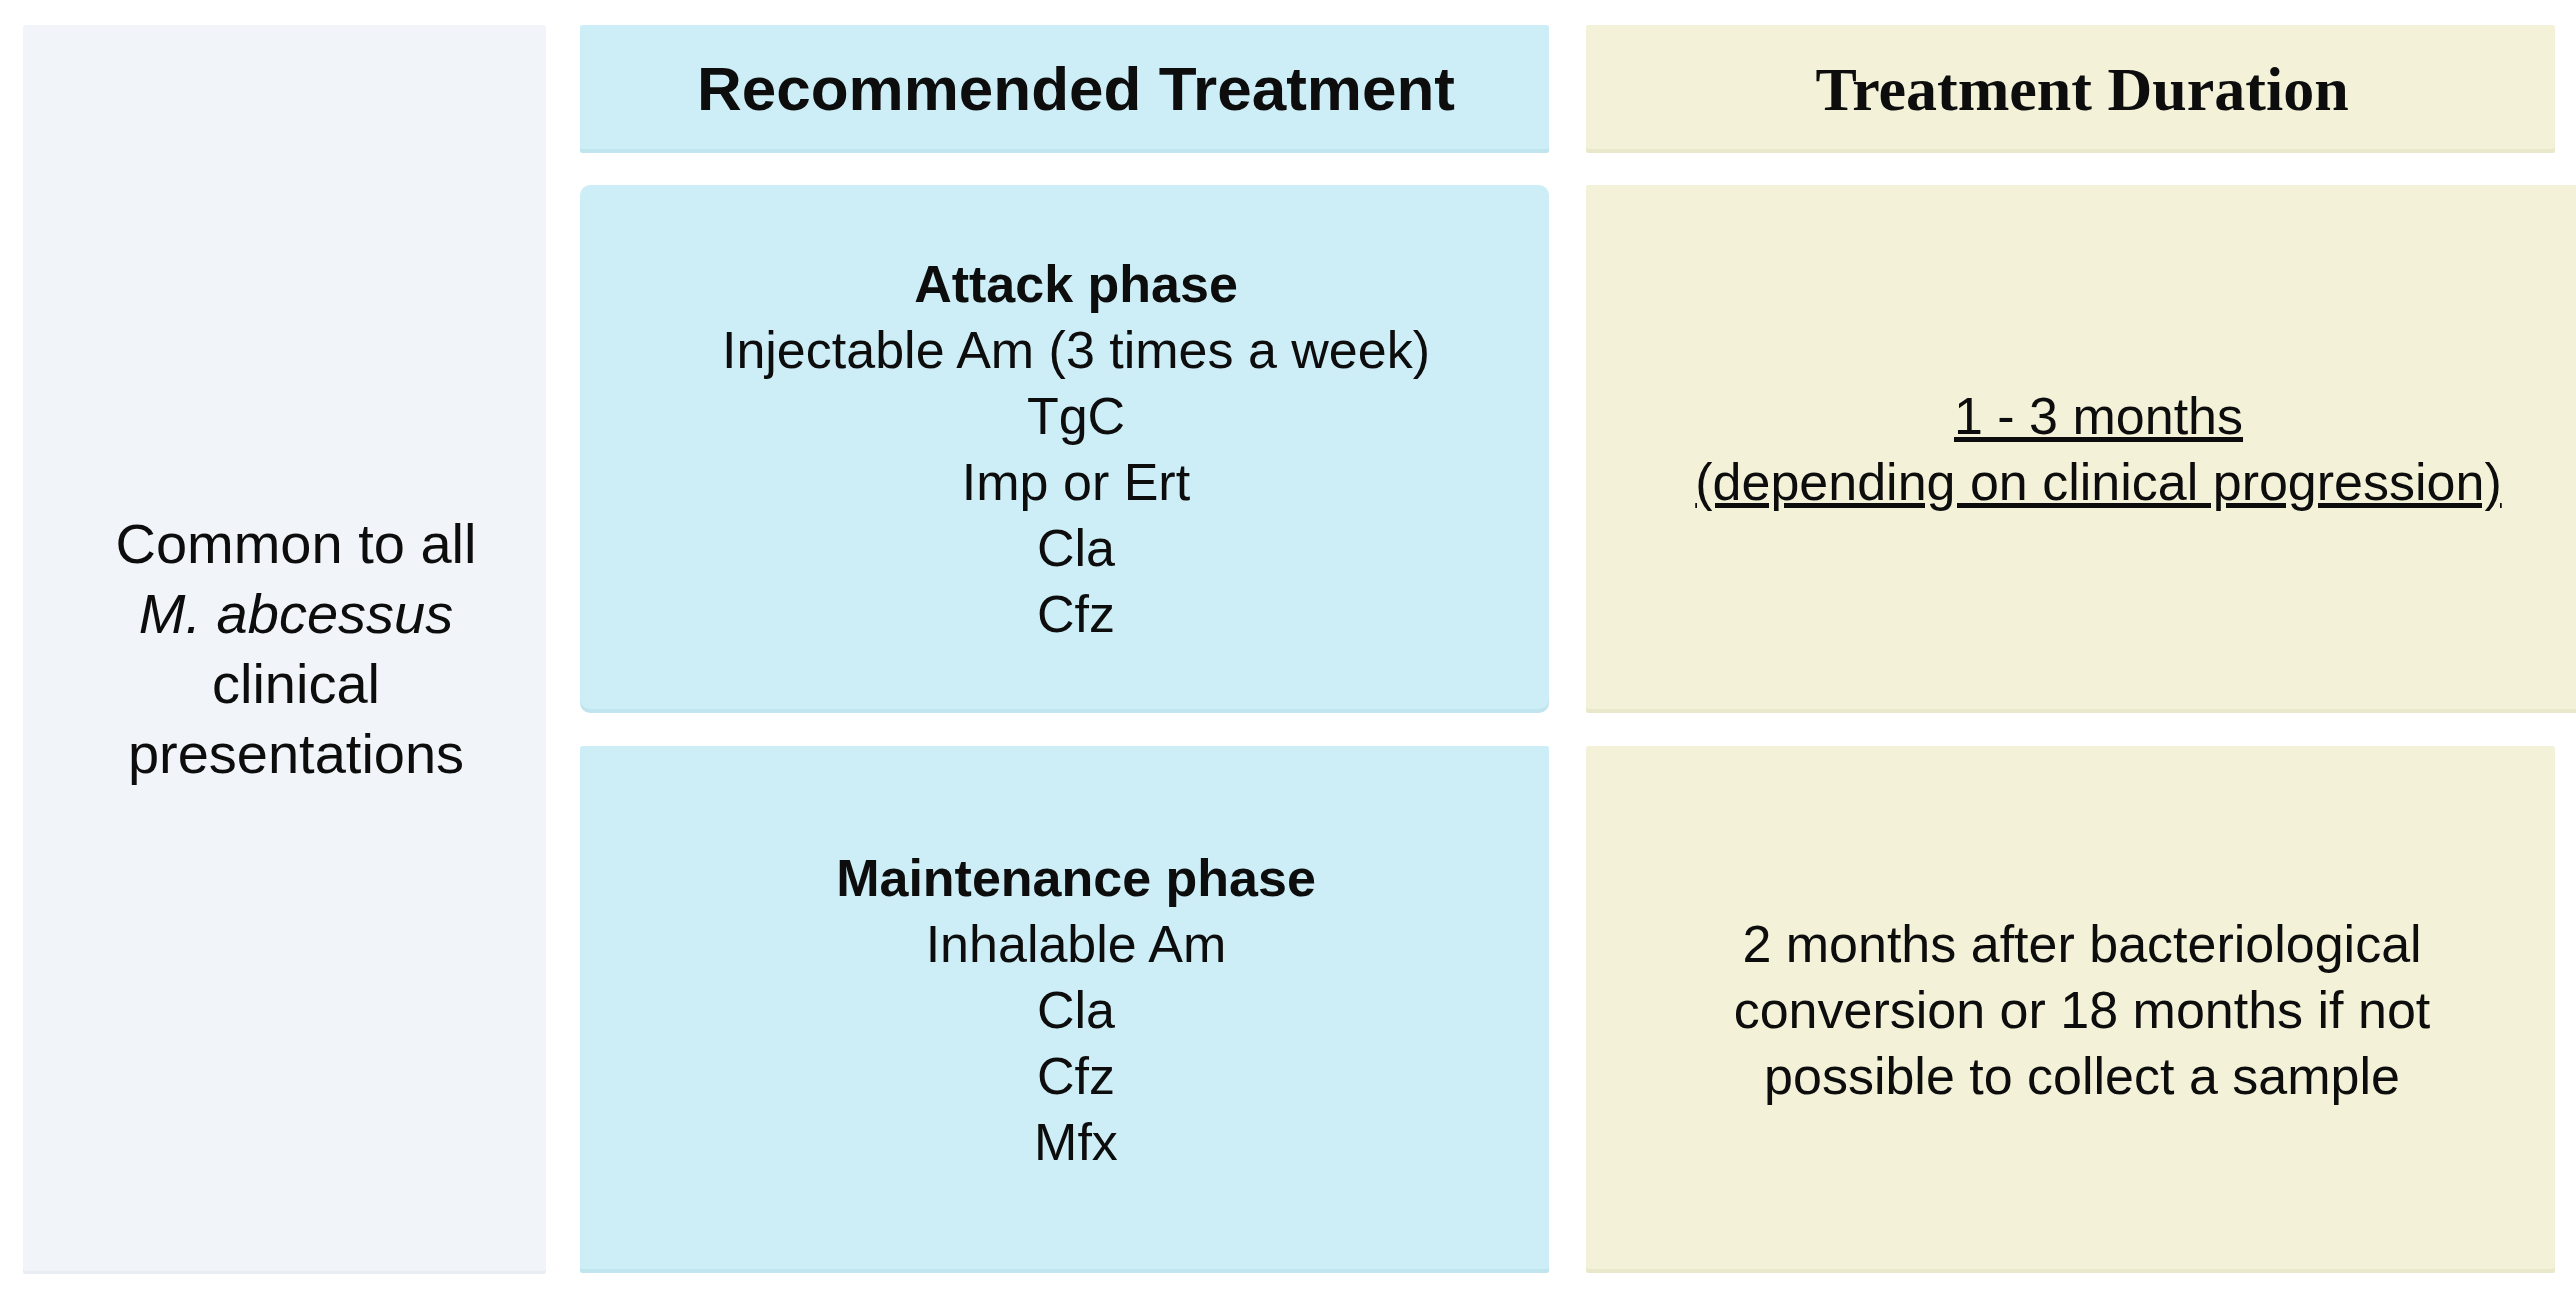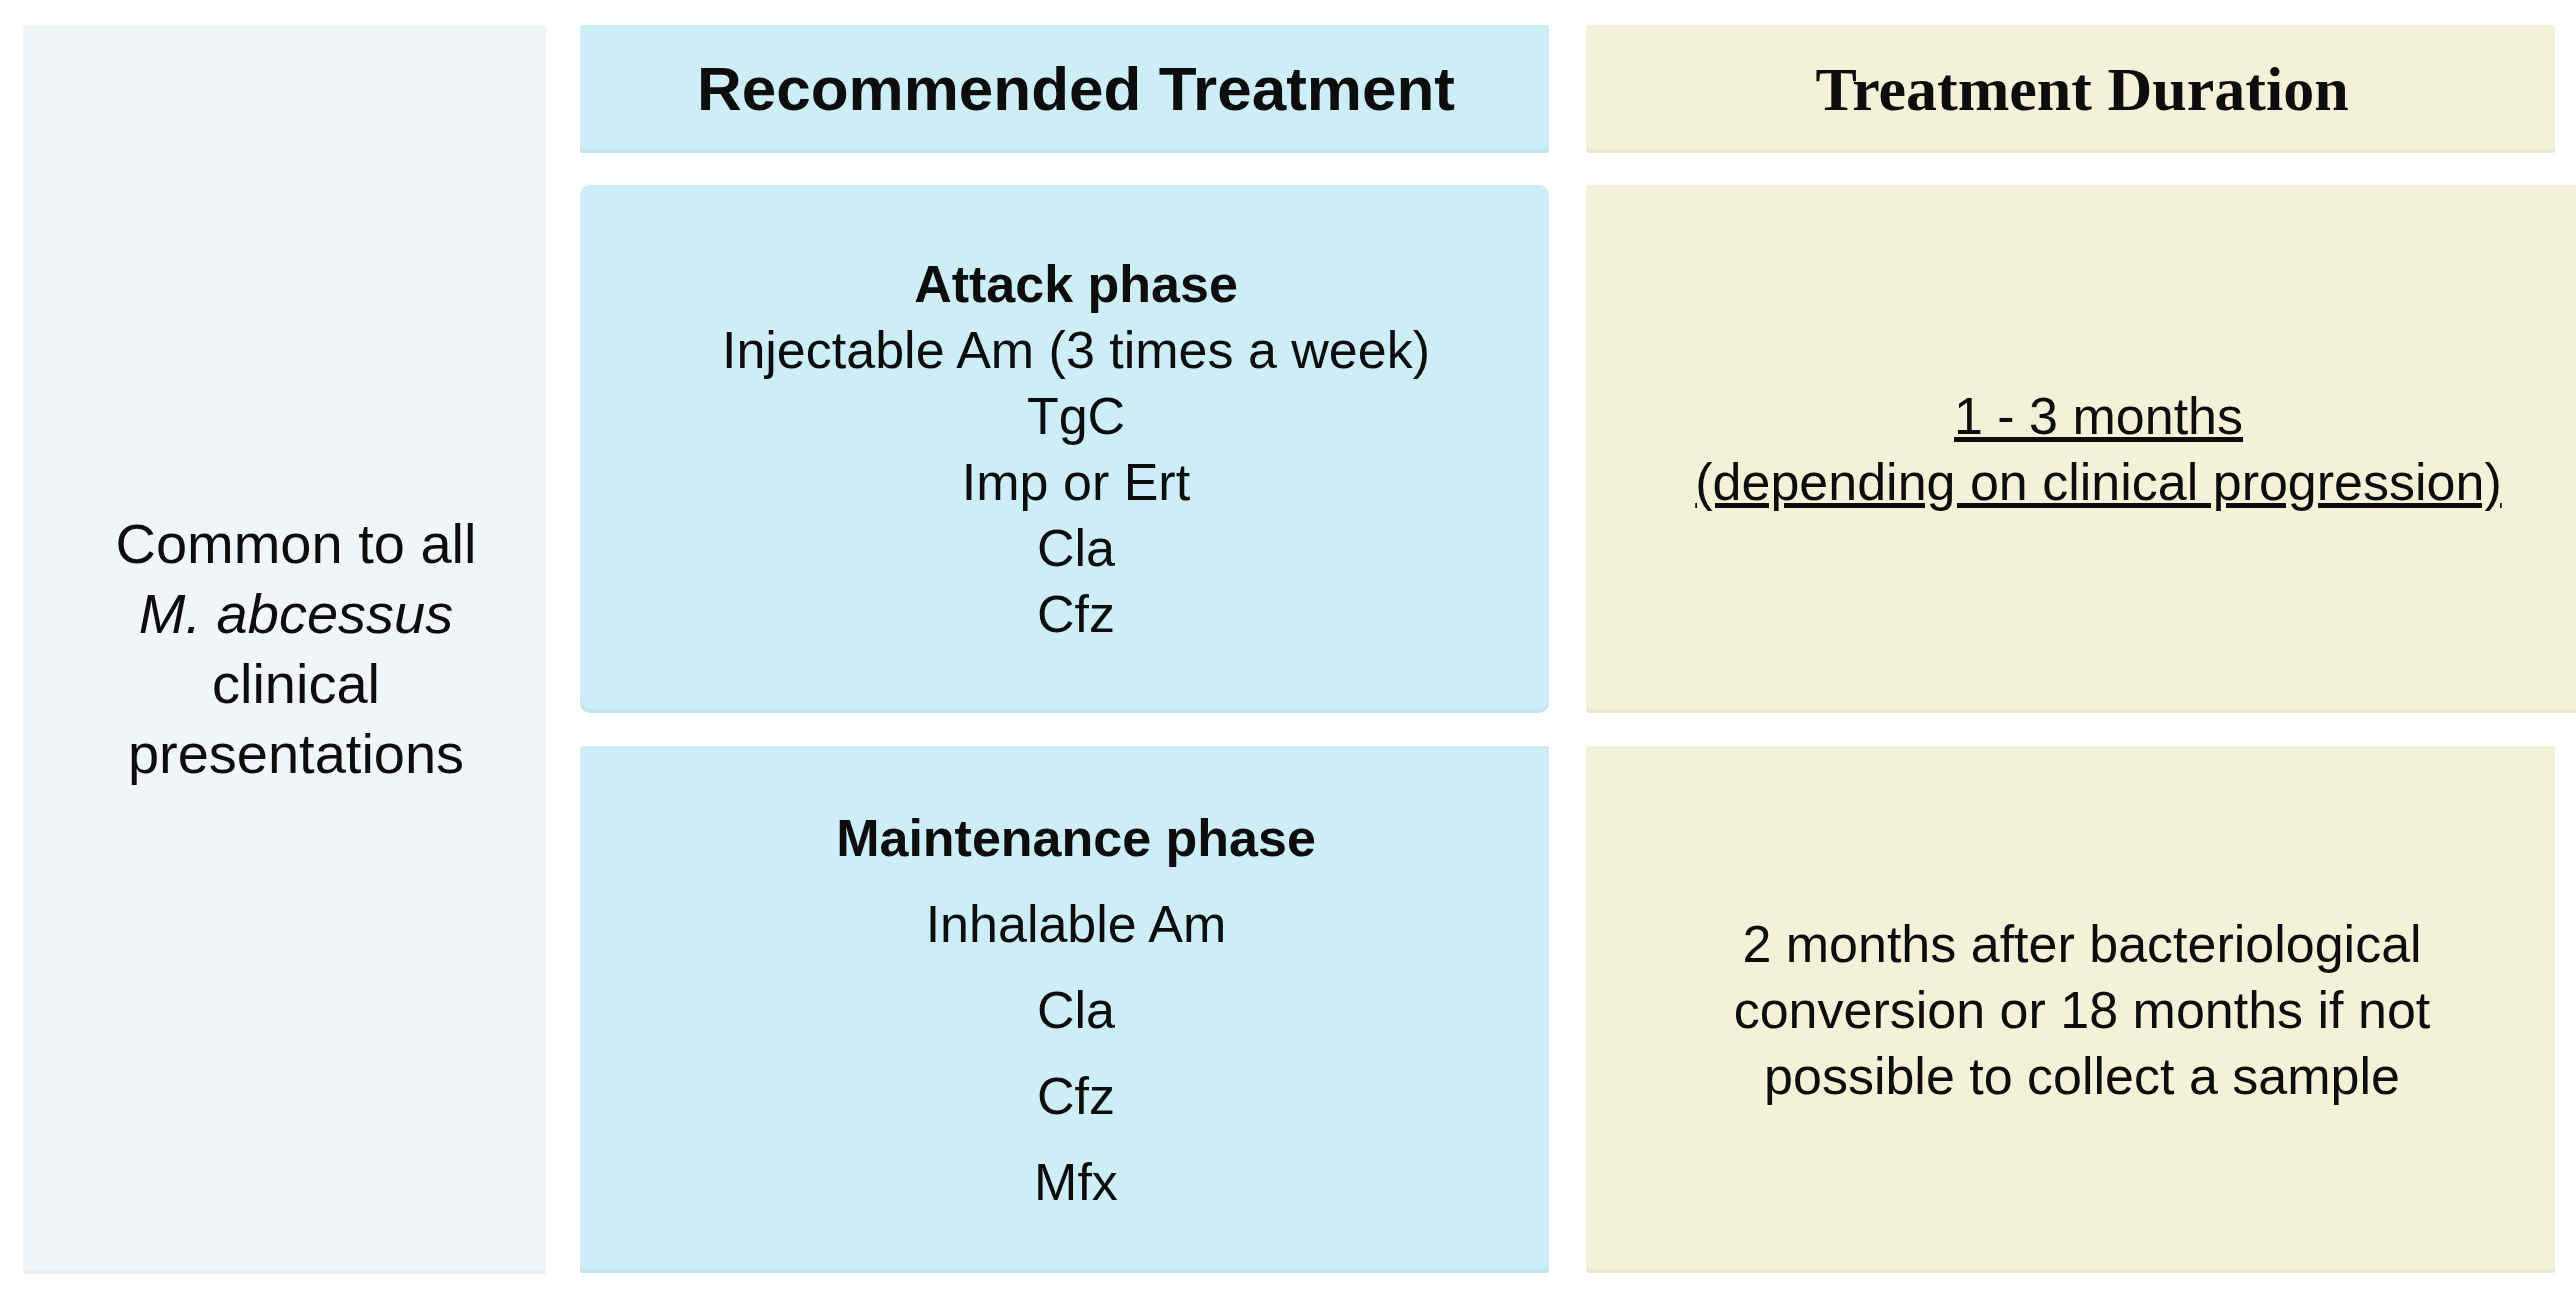--- a/index.html
+++ b/index.html
@@ -60,21 +60,21 @@
   .italic {
     font-style: italic;
   }
 
   
   #left-panel          { left: 23px;   top: 24.6px;  width: 523px;  height: 1249px; }
   #treatment-header    { left: 580px;  top: 24.6px;  width: 969px; height: 128px; }
   #duration-header     { left: 1586px; top: 24.6px;  width: 969px; height: 128px; font-family: Liberation Serif, serif; }
   #attack-cell         { left: 580px;  top: 185px; width: 969px; height: 528px; border-radius: 10px; }
   #attack-duration     { left: 1586px; top: 185px; width: 1002px; height: 528px; text-decoration: underline; }
-  #maintenance-cell    { left: 580px;  top: 746px; width: 969px; height: 527px; gap: 20px; }
+  #maintenance-cell    { left: 580px;  top: 746px; width: 969px; height: 527px; }
   #maintenance-duration{ left: 1586px; top: 746px; width: 969px; height: 527px; }
 </style>
 </head>
 <body>
 
 <div class="figure">
 
   <div class="cell grayblue" id="left-panel">
     <div class="left-line">Common to all</div>
     <div class="left-line italic">M. abcessus</div>

